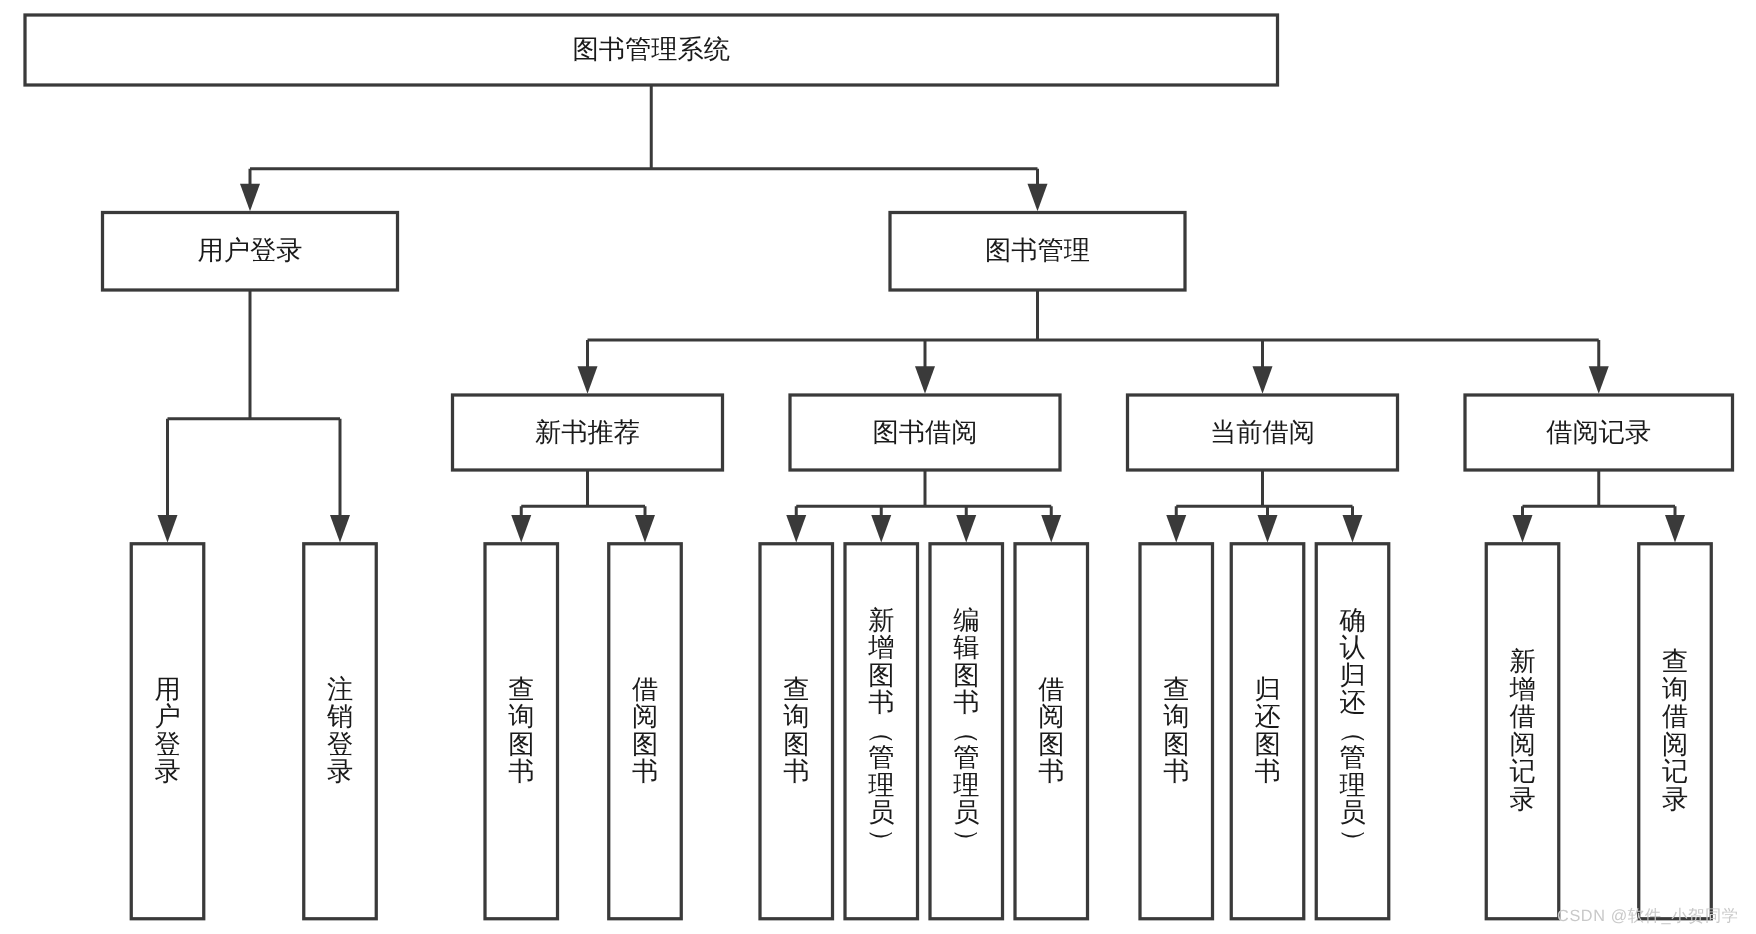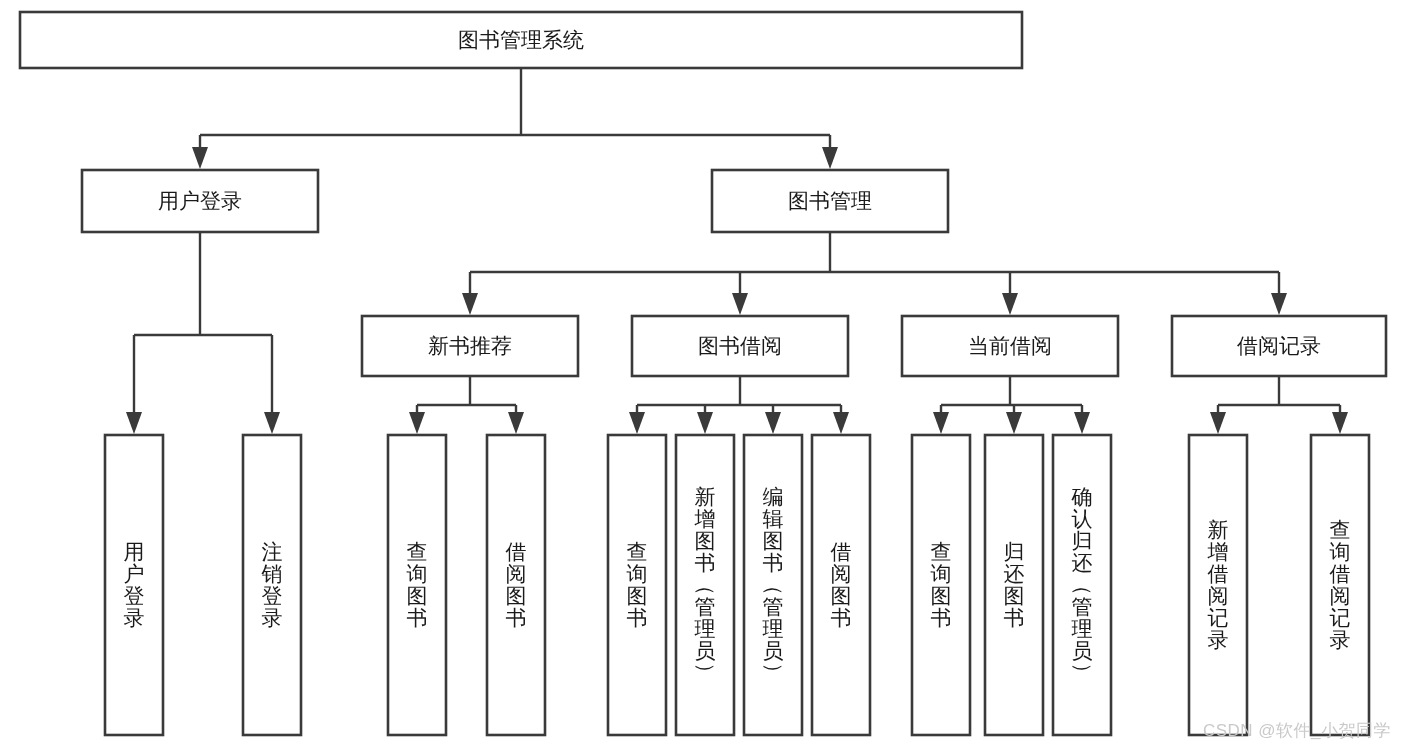--- a/index.html
+++ b/index.html
@@ -70,21 +70,21 @@
   }
   .vert-rotated {
     display: inline-block;
     transform: rotate(90deg);
   }
   .watermark {
     position: absolute;
     right: 14px;
     bottom: 5px;
     font-family: "Liberation Sans", "DejaVu Sans", sans-serif;
-    font-size: 17px;
+    font-size: 13px;
     color: #c9c9c9;
     letter-spacing: 0.5px;
     white-space: nowrap;
     user-select: none;
   }
 </style>
 </head>
 <body>
 
 <div id="diagram-root">

